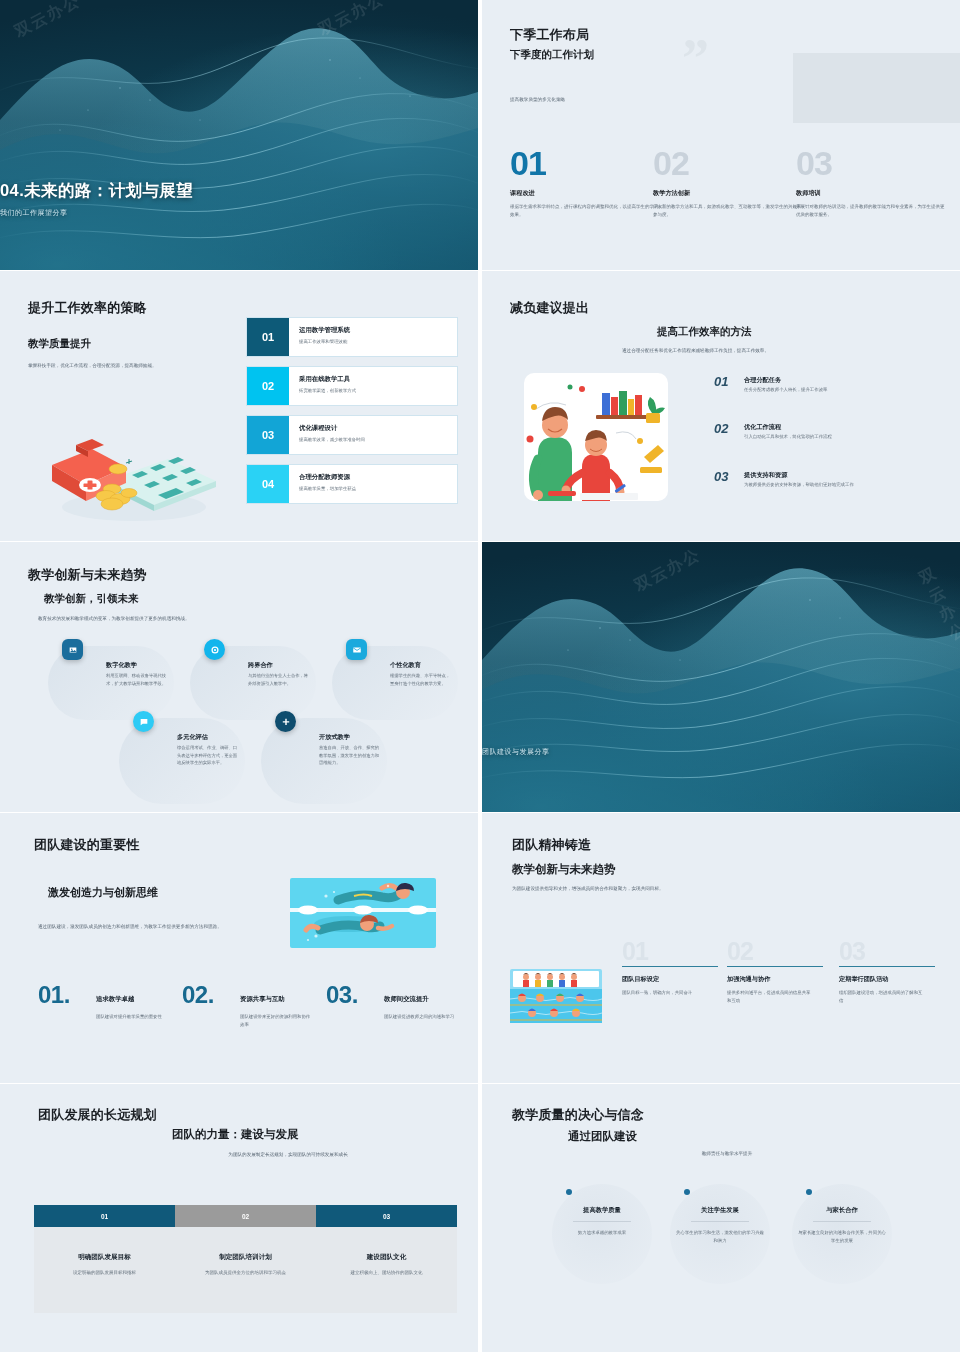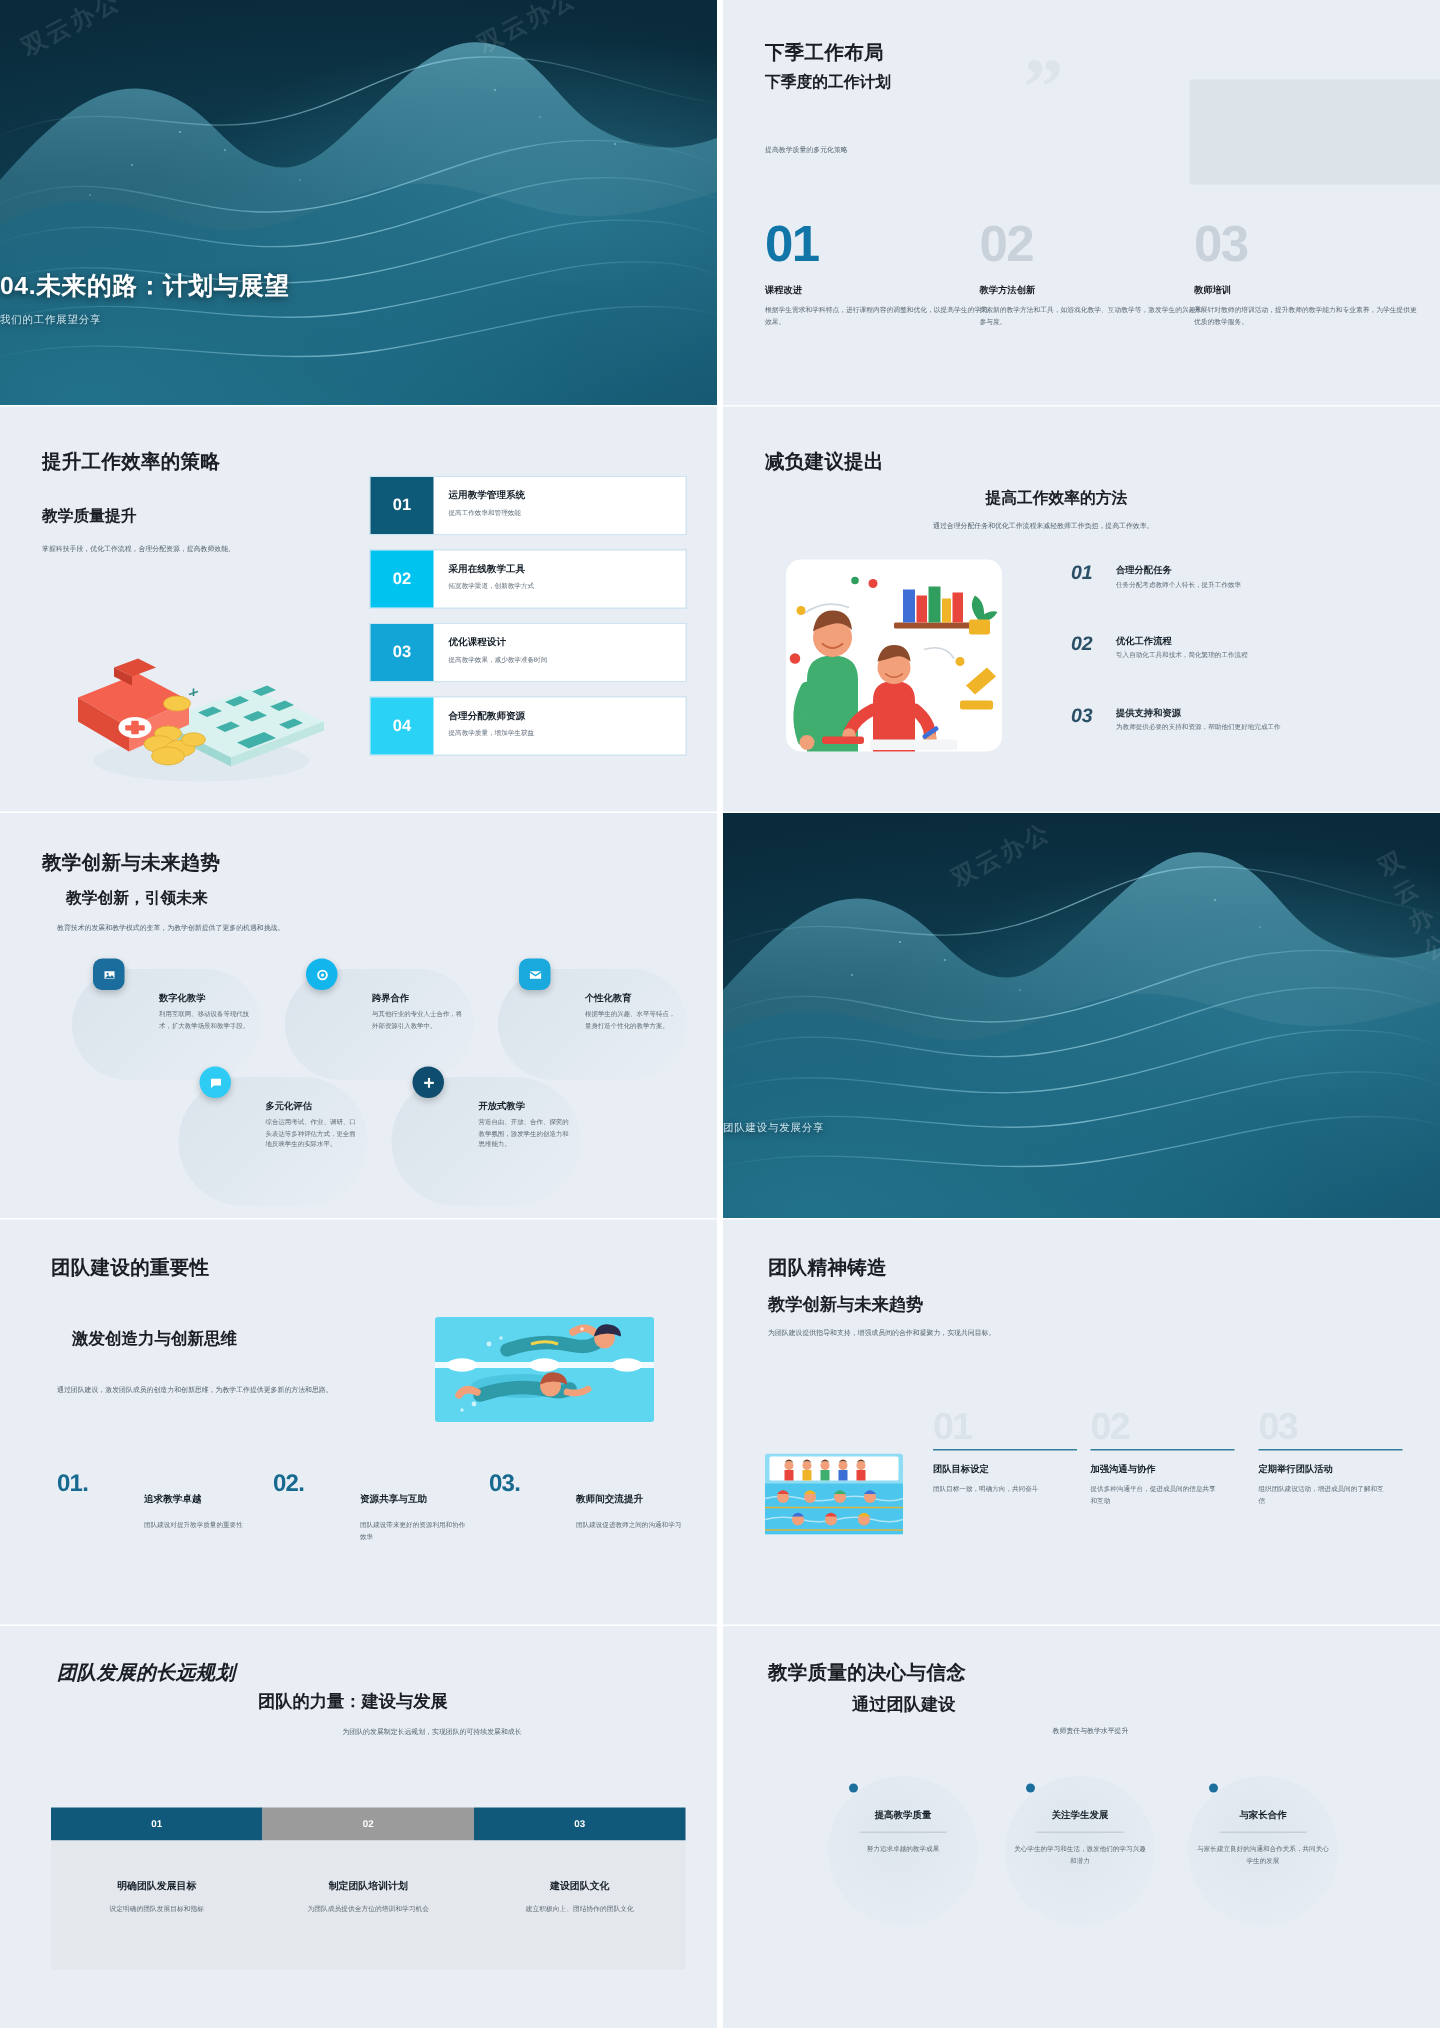--- a/index.html
+++ b/index.html
@@ -135,21 +135,21 @@
   .bub .bd { position: absolute; left: 58px; top: 26px; width: 62px; font-size: 4.3px; color: #5f6c78; line-height: 1.75; }
   .badge {
     position: absolute; width: 21px; height: 21px;
     display: flex; align-items: center; justify-content: center;
     box-shadow: 0 2px 5px rgba(0,0,0,0.22);
   }
   .badge svg { width: 10px; height: 10px; fill: #ffffff; }
 
   
   .tb { position: absolute; width: 150px; }
-  .tb .tbn { font-size: 16px; font-weight: bold; color: #17698f; letter-spacing: -0.5px; }
+  .tb .tbn { font-size: 24px; font-weight: bold; color: #17698f; letter-spacing: -0.5px; }
   .tb .tbh { font-size: 6.4px; font-weight: bold; color: #16202a; }
   .tb .tbd { font-size: 4.4px; color: #5f6c78; line-height: 1.8; margin-top: 5px; width: 72px; }
   .pool { position: absolute; border-radius: 2px; overflow: hidden; }
 
   
   .ghost { position: absolute; width: 100px; }
   .ghost .gn { font-size: 25px; font-weight: bold; color: #dbe3ea; line-height: 1; letter-spacing: -1px; }
   .ghost .grule { height: 1px; background: #2f7f9c; margin-top: 2px; width: 96px; }
   .ghost .gh { font-size: 6.2px; font-weight: bold; color: #16202a; margin-top: 8px; }
   .ghost .gd { font-size: 4.4px; color: #5f6c78; line-height: 1.8; margin-top: 5px; width: 86px; }
@@ -629,21 +629,21 @@
     </div>
     <div class="ghost" style="left:357px; top:126px;">
       <div class="gn">03</div>
       <div class="grule"></div>
       <div class="gh">定期举行团队活动</div>
       <div class="gd">组织团队建设活动，增进成员间的了解和互信</div>
     </div>
   </div>
 
   <div class="slide">
-    <div class="s-title" style="left:38px; top:22px;font-style:italic;">团队发展的长远规划</div>
+    <div class="s-title" style="left:38px; top:22px;">团队发展的长远规划</div>
     <div class="s-sub" style="left:172px; top:43px; font-size:11.5px;">团队的力量：建设与发展</div>
     <div class="s-desc" style="left:168px; top:67px; width:240px; text-align:center;">为团队的发展制定长远规划，实现团队的可持续发展和成长</div>
 
     <div class="plan" style="left:34px; top:121px;">
       <div class="ph" style="background:#10597a;">01</div>
       <div class="pb">
         <div class="pt">明确团队发展目标</div>
         <div class="pd">设定明确的团队发展目标和指标</div>
       </div>
     </div>

